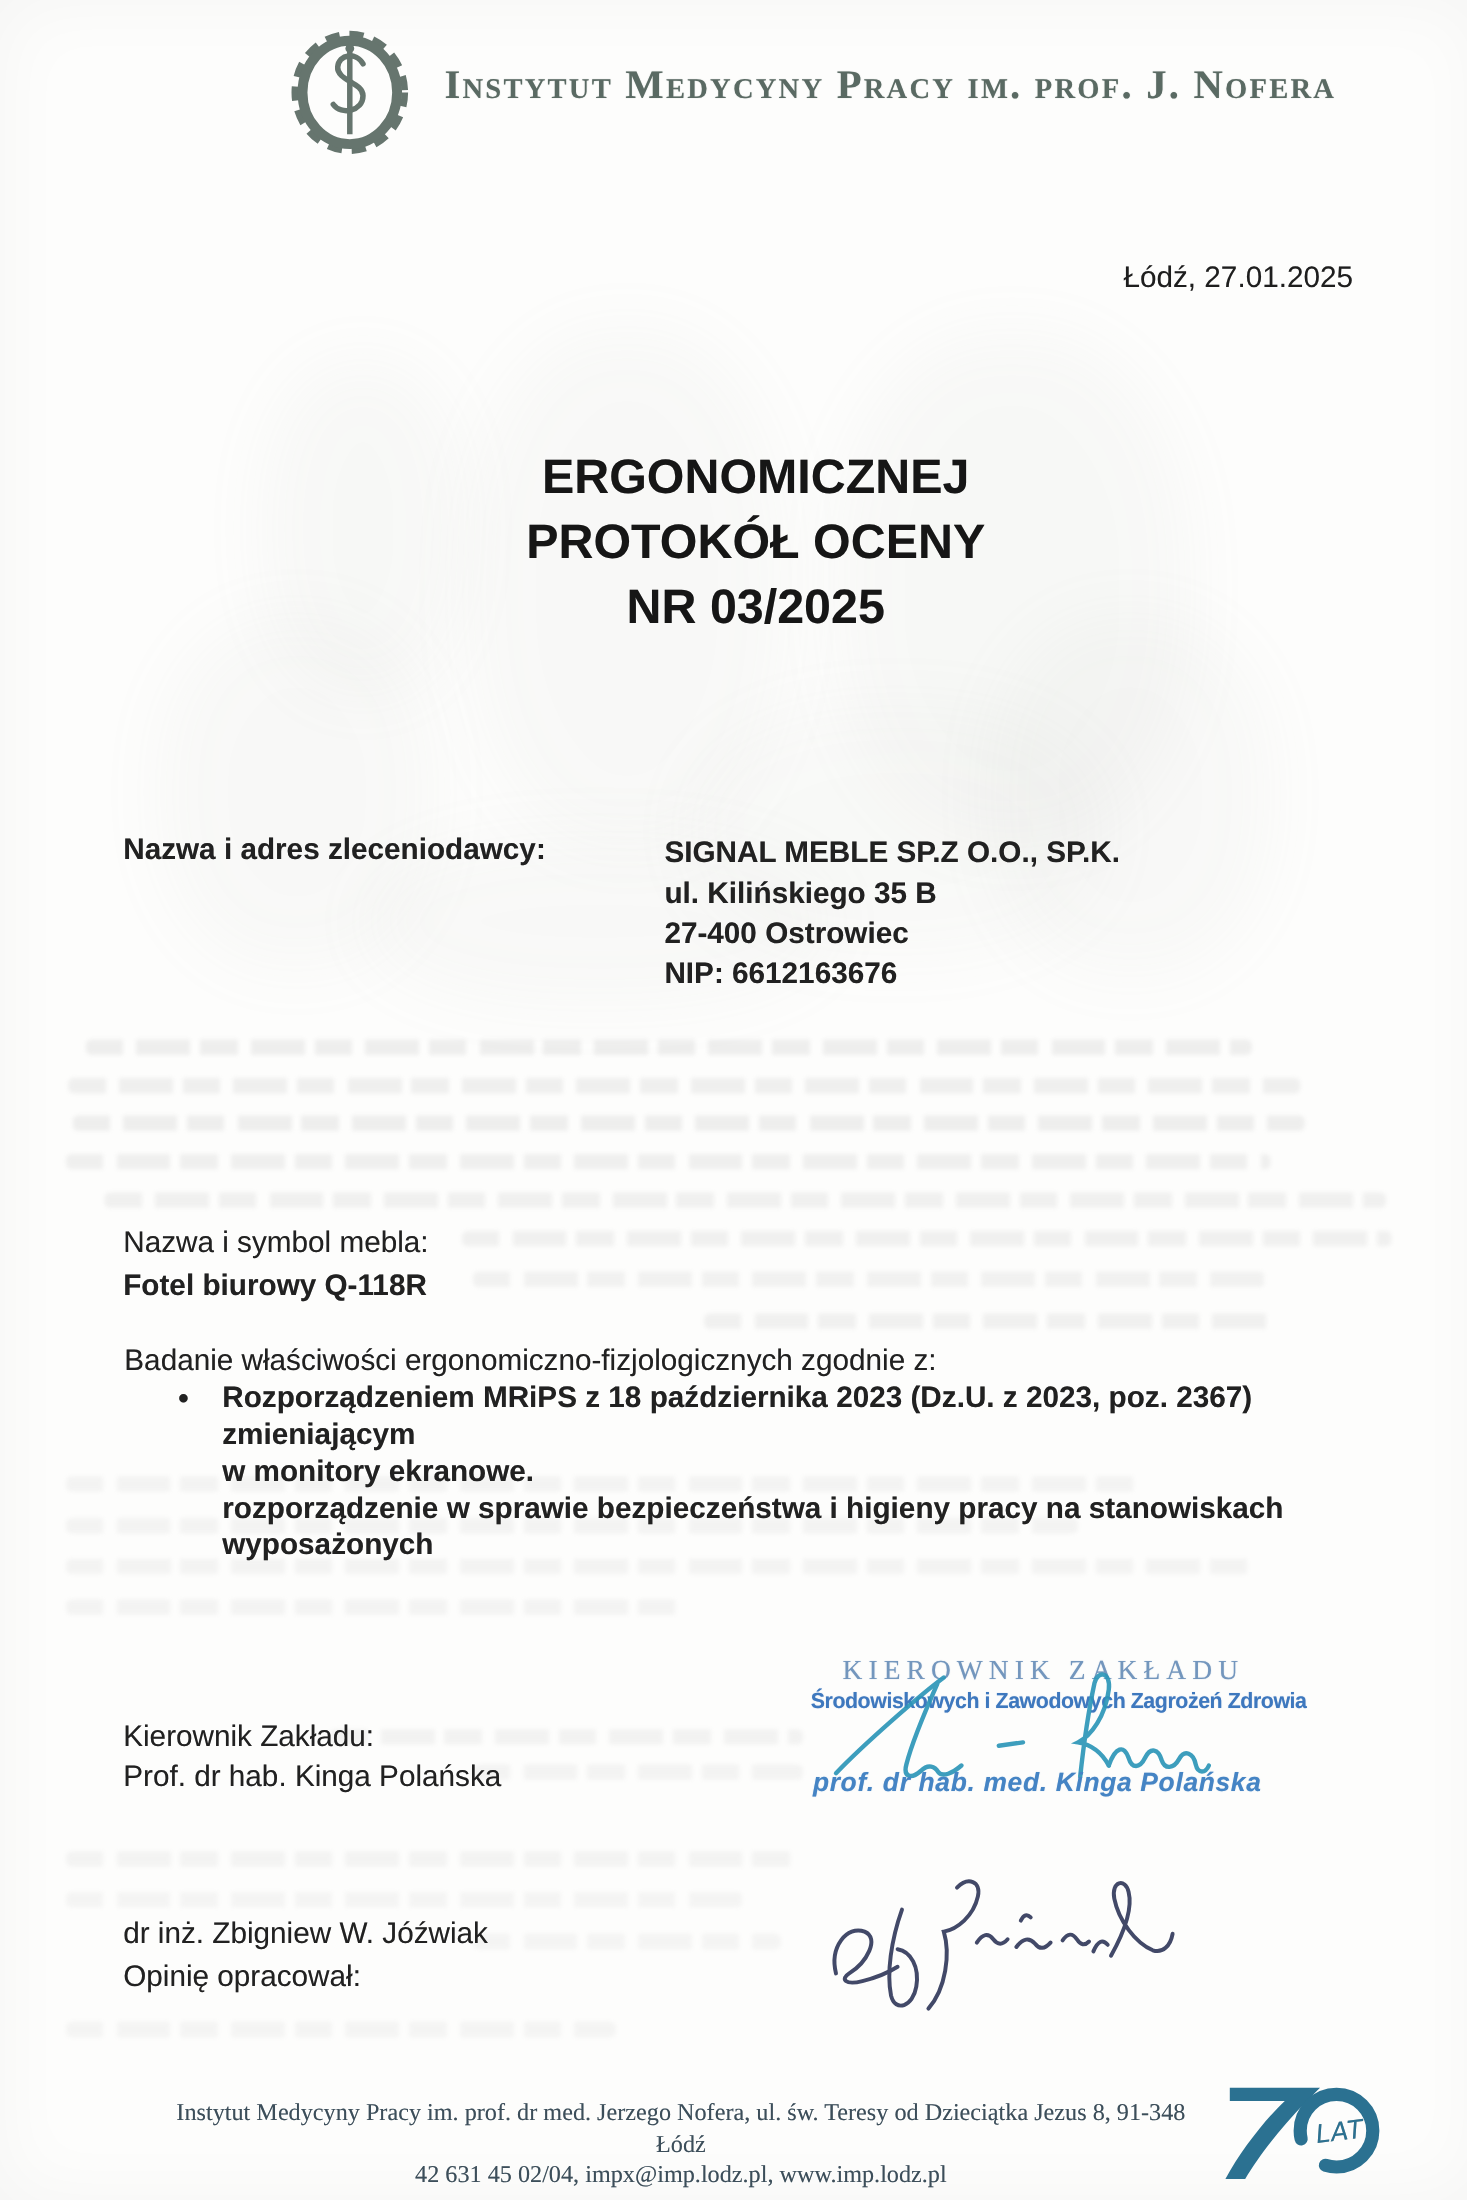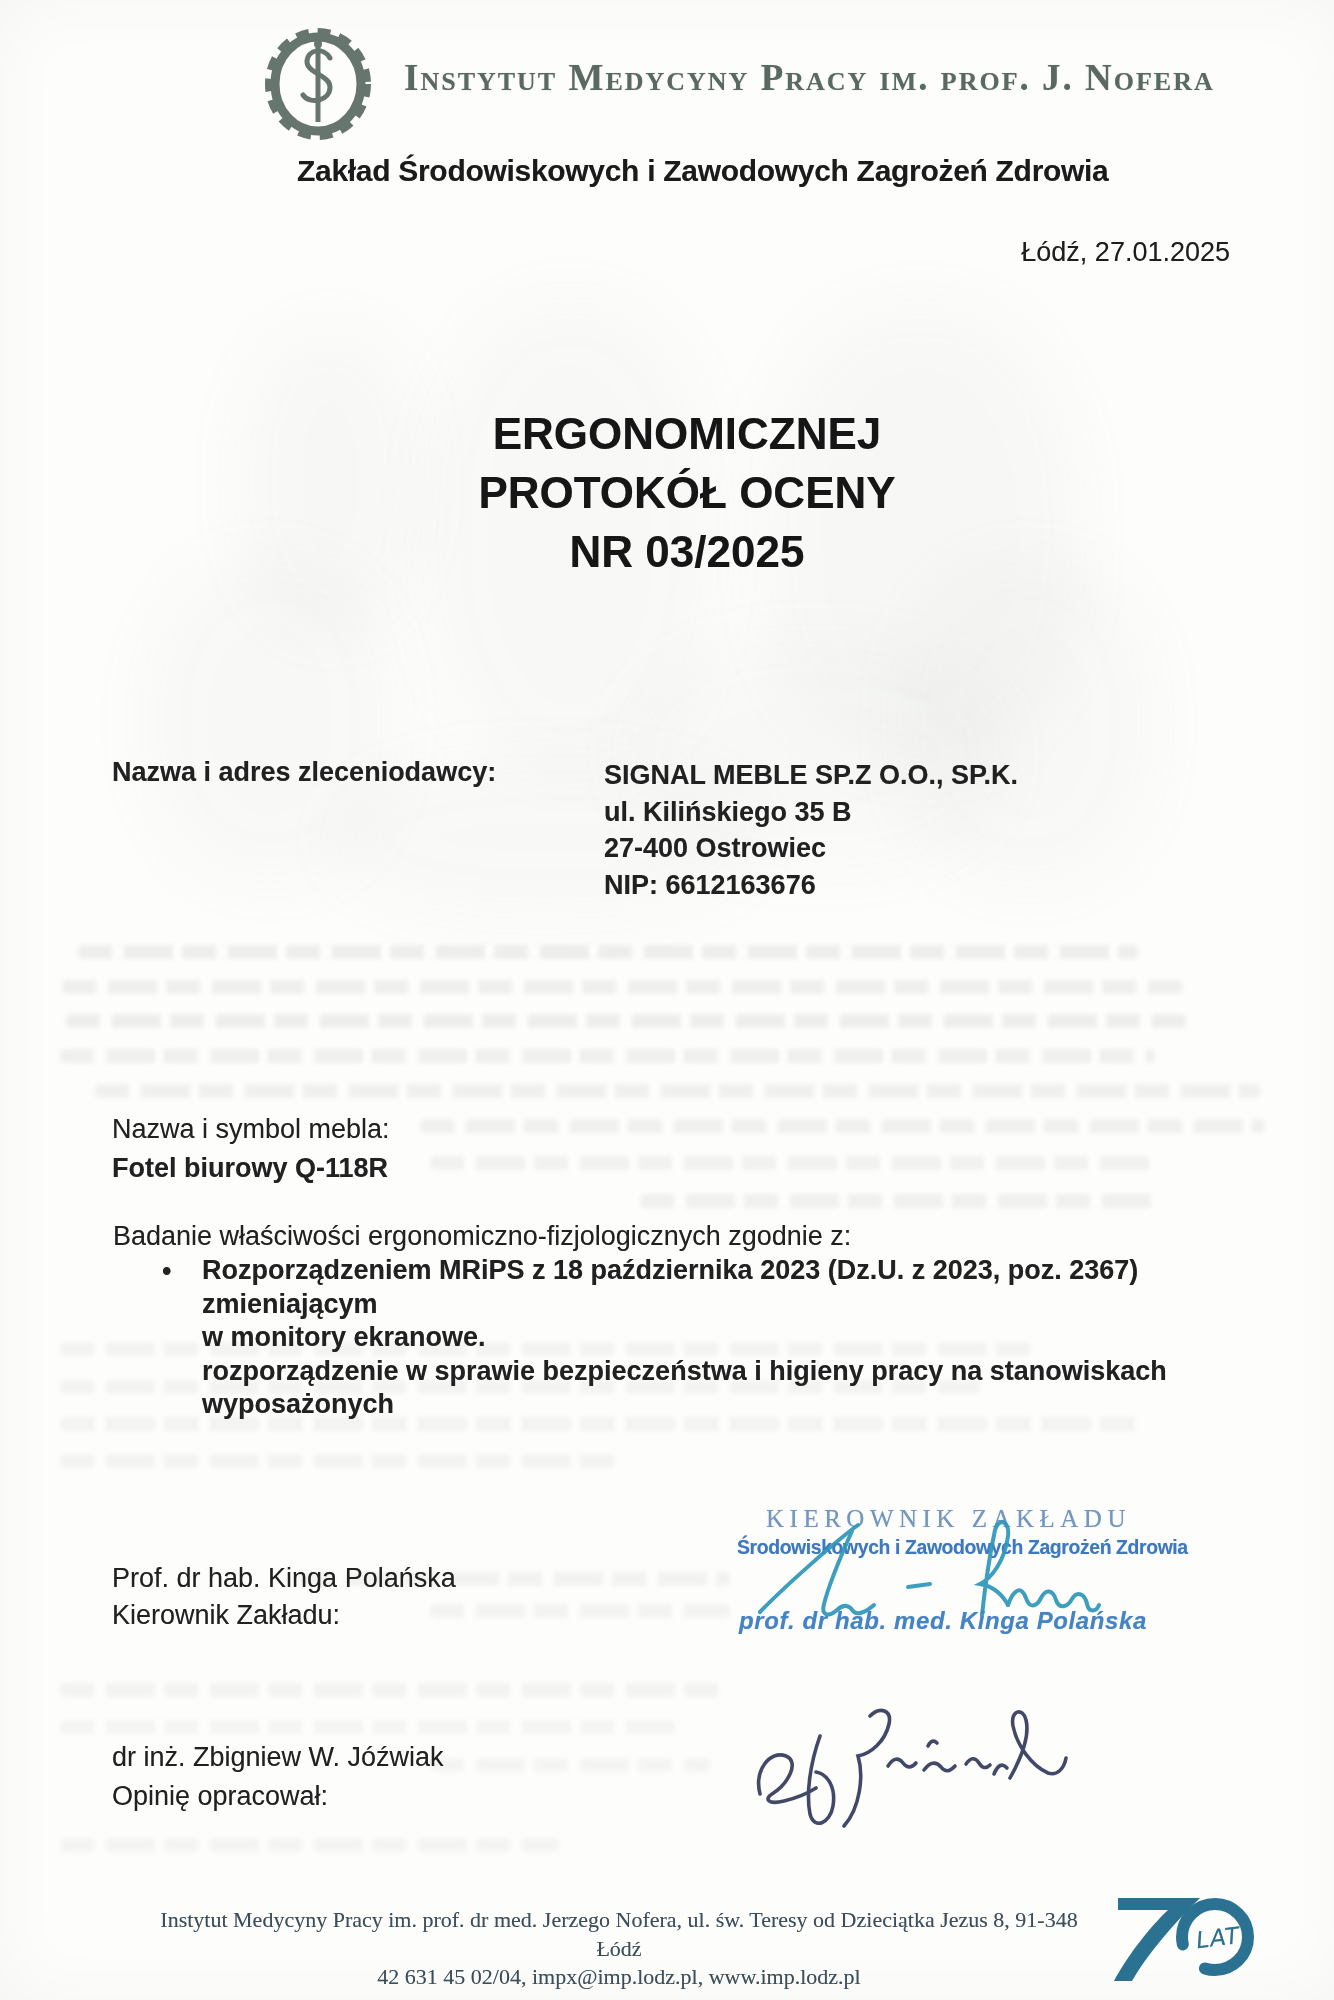--- a/index.html
+++ b/index.html
@@ -110,21 +110,20 @@
   <div class="bl" style="left:60px;top:1838px;width:500px;opacity:.08;"></div>
 
   <svg class="logo" viewBox="0 0 112 116" aria-hidden="true">
     <ellipse cx="56" cy="58" rx="50" ry="53" fill="none" stroke="#66756e" stroke-width="6" stroke-dasharray="13 9"></ellipse>
     <ellipse cx="56" cy="58" rx="43" ry="47" fill="none" stroke="#66756e" stroke-width="9"></ellipse>
     <line x1="56" y1="21" x2="56" y2="96" stroke="#66756e" stroke-width="5"></line>
     <circle cx="56" cy="18" r="4" fill="#66756e"></circle>
     <path d="M68,32 C62,21 46,23 45,35 C44,47 68,49 68,61 C68,75 48,79 41,69" fill="none" stroke="#66756e" stroke-width="5" stroke-linecap="round"></path>
   </svg>
   <div class="inst-name">Instytut Medycyny Pracy im. prof. J. Nofera</div>
-  <div class="dept">Zakład Środowiskowych i Zawodowych Zagrożeń Zdrowia</div>
   <div class="date">Łódź, 27.01.2025</div>
 
   <div class="title">
     <div>ERGONOMICZNEJ</div>
     <div>PROTOKÓŁ OCENY</div>
     <div>NR 03/2025</div>
   </div>
 
   <div class="client-label">Nazwa i adres zleceniodawcy:</div>
   <div class="client-addr">
@@ -154,22 +153,22 @@
       <path d="M20,96 C45,70 95,26 118,9"></path>
       <path d="M112,15 C100,42 88,72 84,88 C81,99 88,102 97,94 C104,87 110,90 113,95 C117,100 126,96 134,89"></path>
       <path d="M168,71 L190,68"></path>
       <path d="M242,99 C246,62 252,28 255,14 C258,2 270,4 268,20 C265,44 252,62 240,68 C252,70 262,78 268,89"></path>
       <path d="M268,89 C274,72 282,70 286,82 C289,92 296,92 301,82 C306,72 313,74 316,84 C319,93 327,92 332,83 C337,74 345,78 347,88 C349,97 356,96 359,89"></path>
     </g>
   </svg>
   <div class="stamp-name">prof. dr hab. med. Kinga Polańska</div>
 
   <div class="head-label">
+    <div>Kierownik Zakładu:</div>
     <div>Prof. dr hab. Kinga Polańska</div>
-    <div>Kierownik Zakładu:</div>
   </div>
 
   <div class="author">
     <div>dr inż. Zbigniew W. Jóźwiak</div>
     <div>Opinię opracował:</div>
   </div>
   <svg class="sig2" viewBox="0 0 336 138" aria-hidden="true">
     <g fill="none" stroke="#333a5c" stroke-width="3.6" stroke-linecap="round" opacity="0.92">
       <path d="M18,92 C12,68 28,48 44,54 C58,60 46,82 30,92 C22,97 26,103 42,99 C55,96 66,91 74,86"></path>
       <path d="M78,34 C68,62 64,92 68,112 C72,128 88,122 91,104 C94,86 86,72 74,70"></path>

